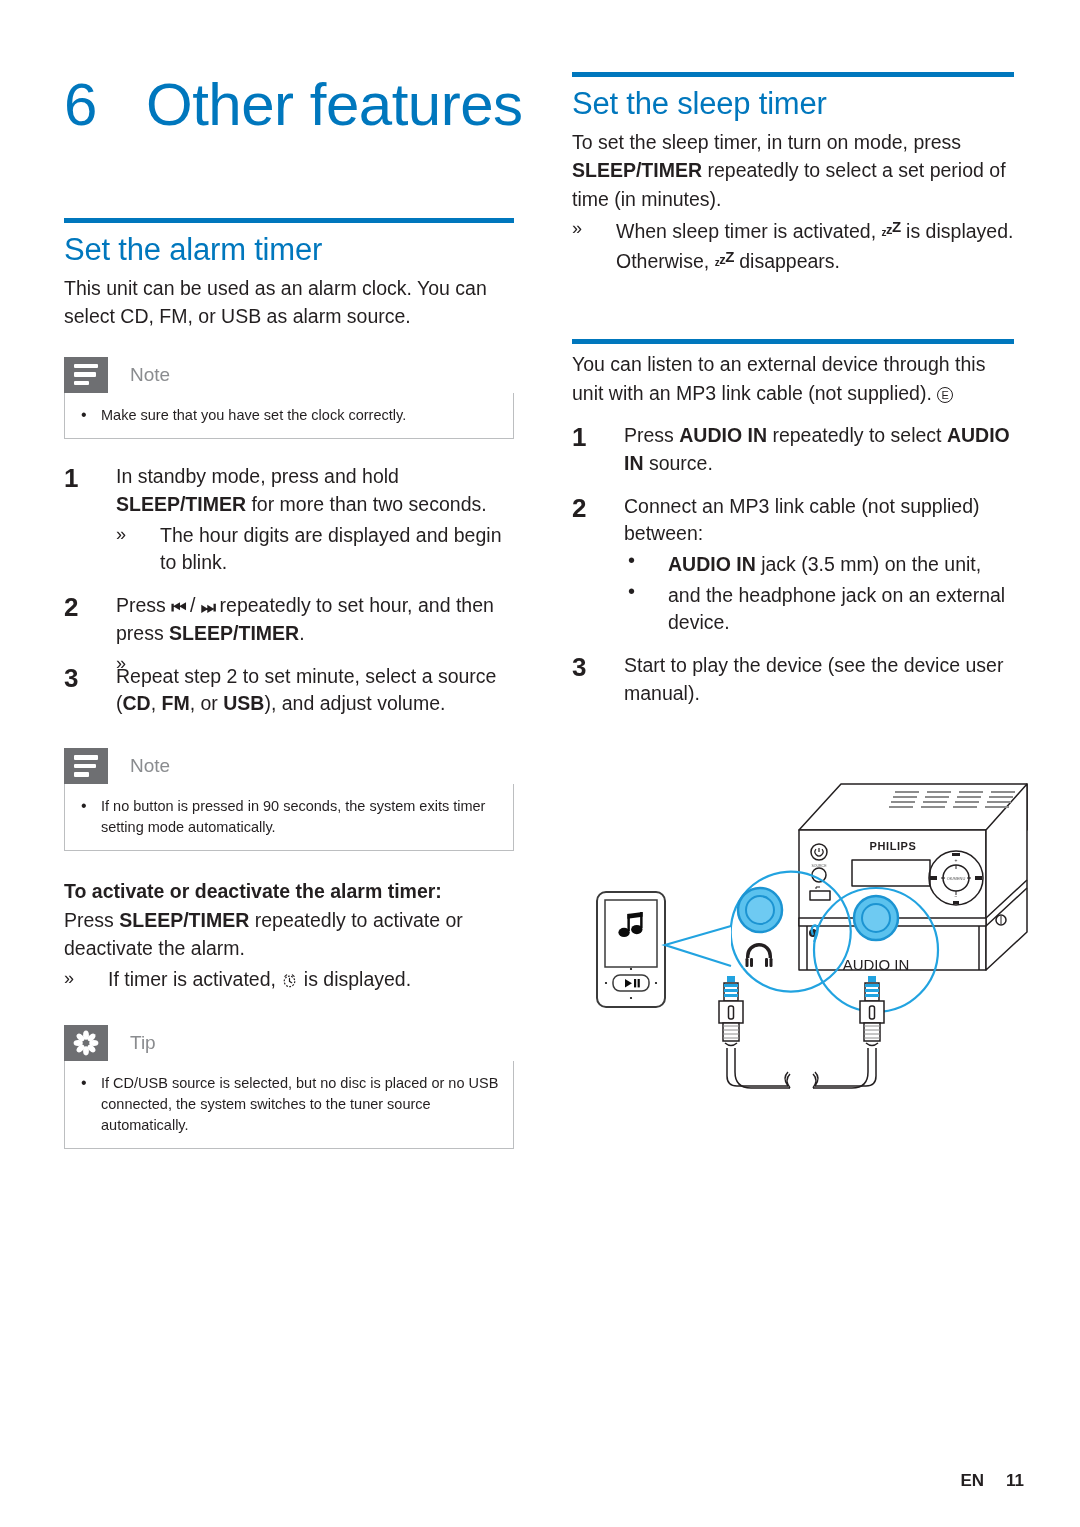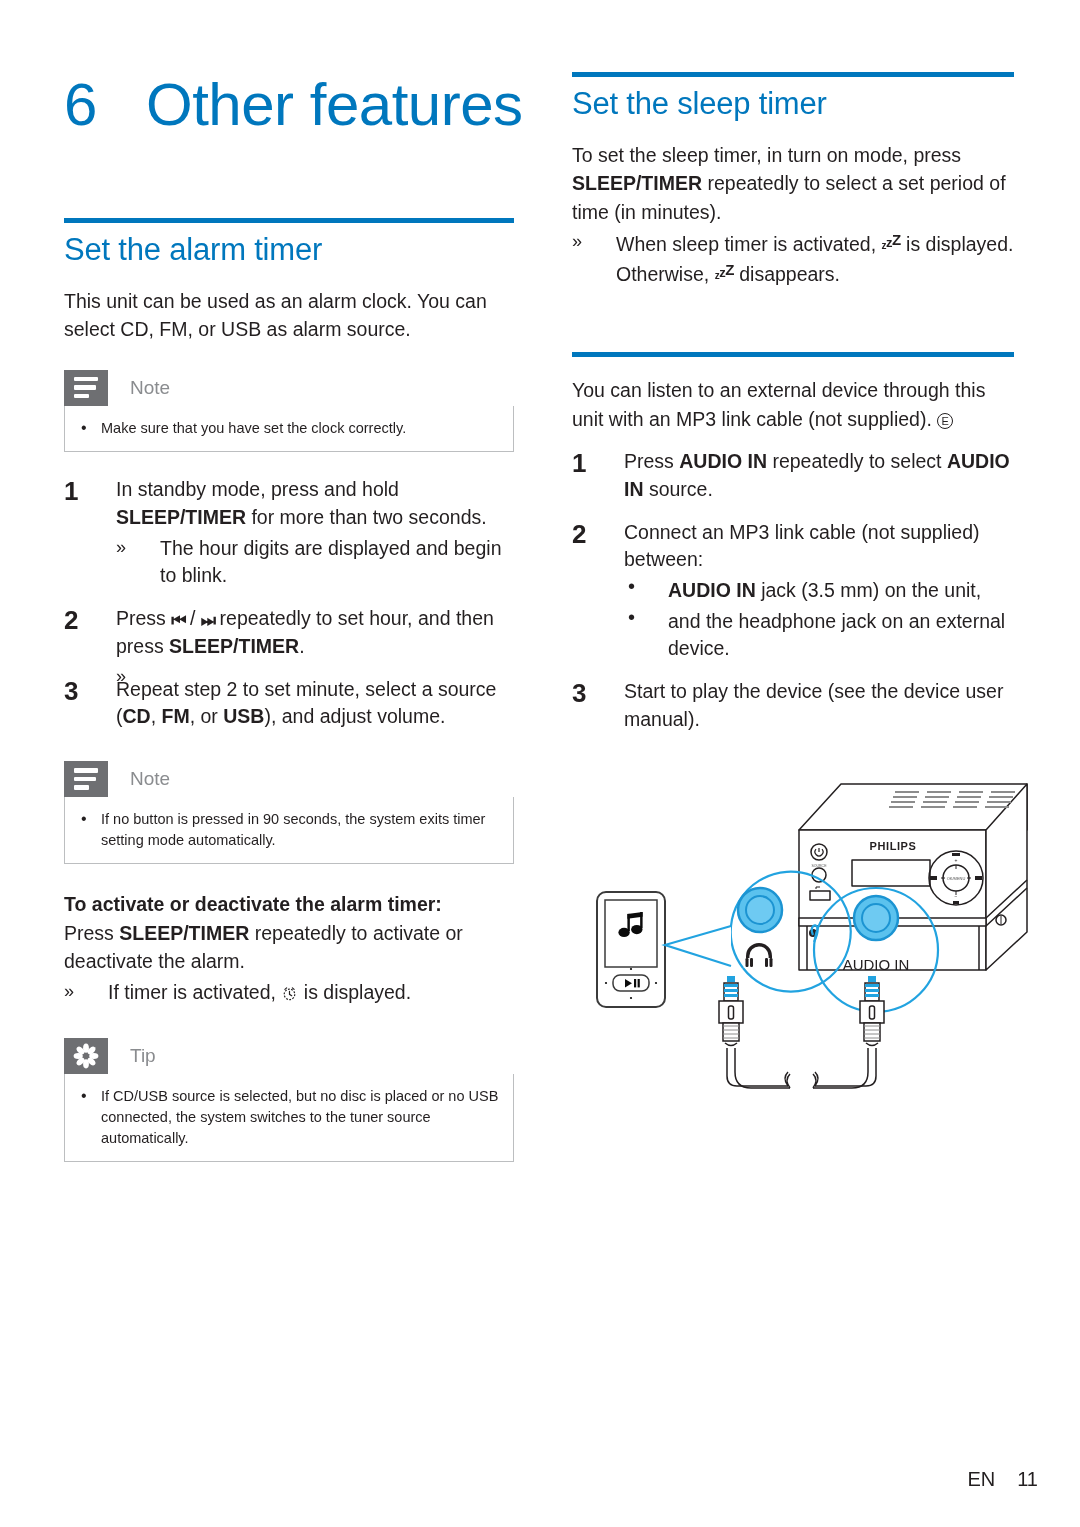--- a/index.html
+++ b/index.html
@@ -31,21 +31,21 @@
   .h2 {
     color:#0077bd; font-size:31px; font-weight:400;
     margin:9px 0 0 0; letter-spacing:-0.2px; line-height:1.15;
   }
 
   
   .body {
     font-size:19.5px; line-height:1.46; color:#231f20;
     font-weight:300;
   }
-  .body.p { margin-top:19px; }
+  .body.p { margin-top:6px; }
   b, .bold { font-weight:700; }
 
   
   ol.steps { list-style:none; margin:0; padding:0; }
   ol.steps > li {
     position:relative; padding-left:52px; margin-top:15px;
     font-size:19.5px; line-height:1.42; font-weight:300;
   }
   ol.steps > li .n {
     position:absolute; left:0; top:-3px;
@@ -97,22 +97,22 @@
   .sleepz .z3{font-size:15px; vertical-align:6px;}
   .circE {
     display:inline-block; width:16px; height:16px; line-height:14px;
     border:1px solid #231f20; border-radius:50%;
     font-size:11px; text-align:center; vertical-align:1px;
   }
   .trk { font-size:17px; letter-spacing:-2px; vertical-align:-1px; }
 
   
   .footer {
-    position:absolute; right:42px; bottom:36px;
-    font-size:20px; color:#231f20; font-weight:400;
+    position:absolute; right:56px; bottom:36px;
+    font-size:17px; color:#231f20; font-weight:700;
   }
   .footer .pg { margin-left:22px; }
 
   
   .figure { position:absolute; left:583px; top:770px; width:470px; height:360px; }
 </style>
 </head>
 <body>
 
 <div class="page">

